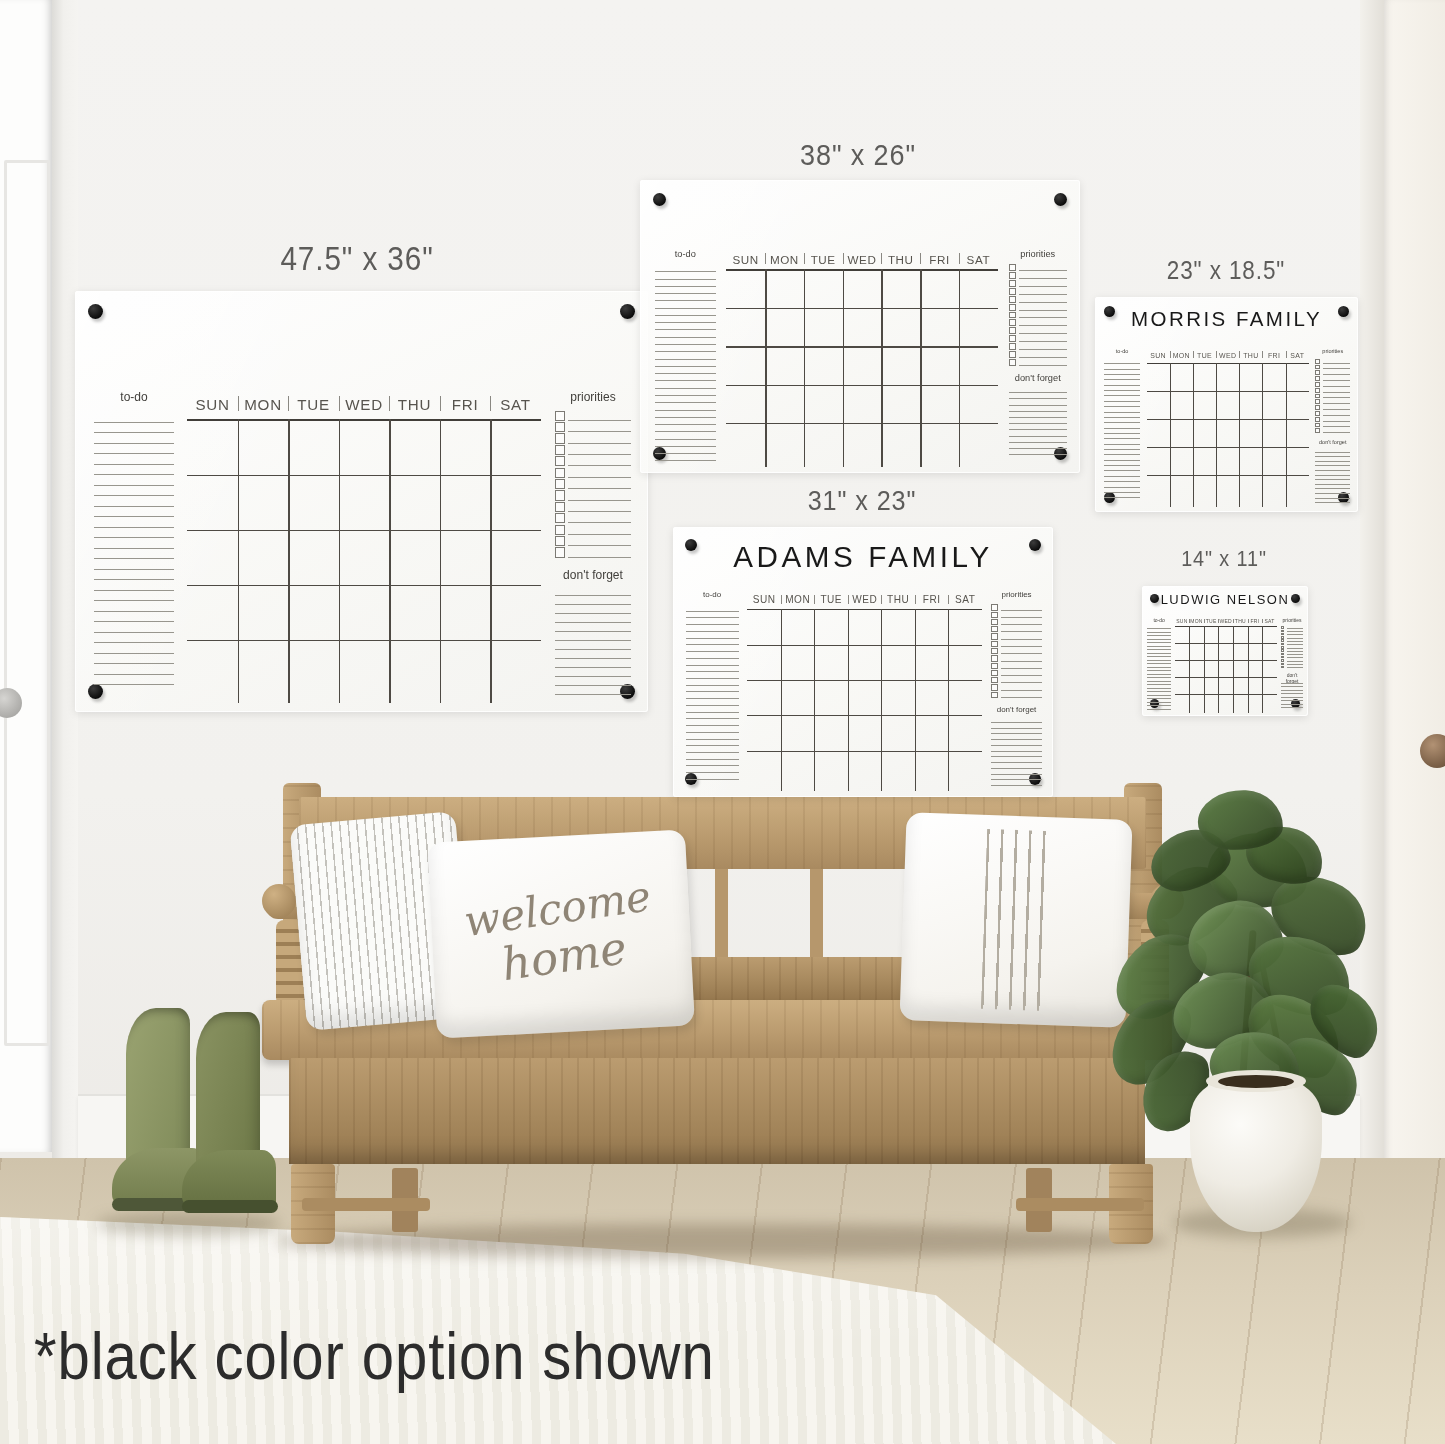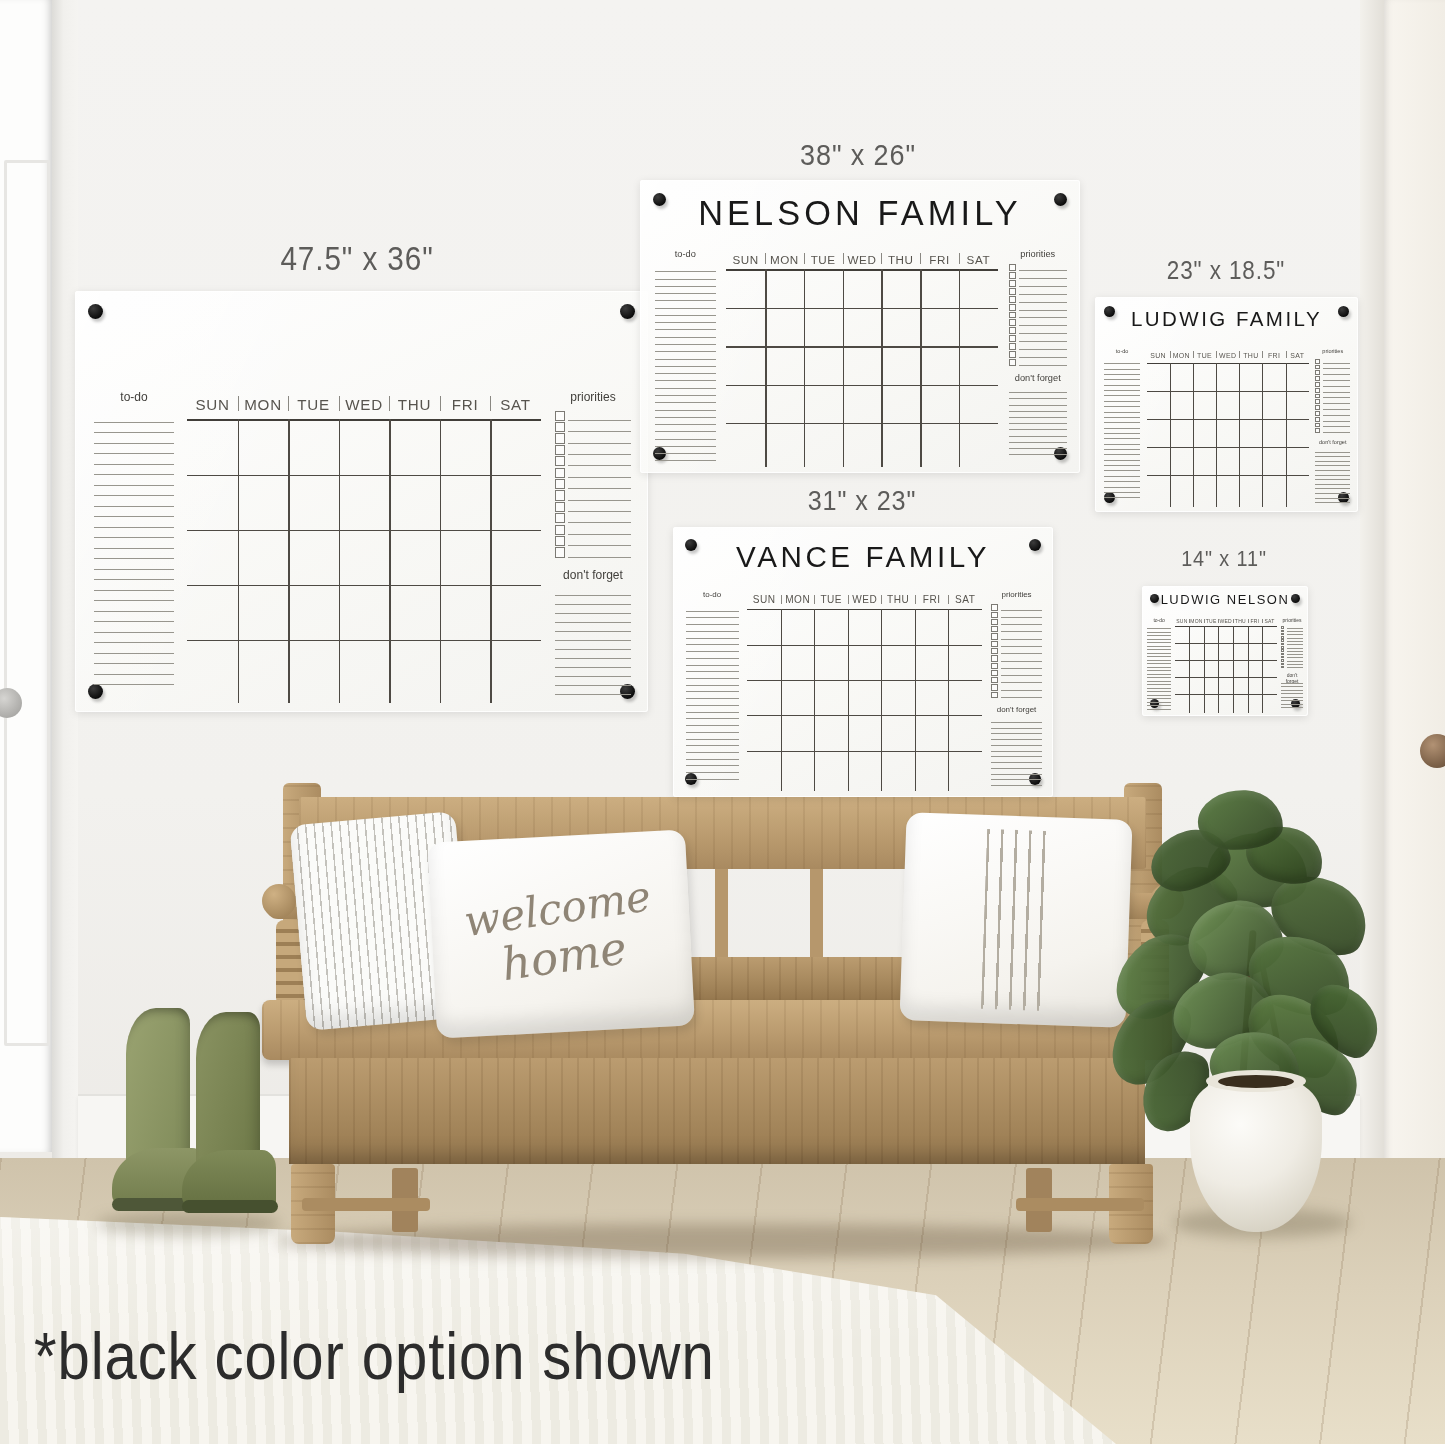--- a/index.html
+++ b/index.html
@@ -256,21 +256,20 @@
           <div class="cal-lines" style="top: 196.788px; height: 108.437px; background: repeating-linear-gradient(rgba(0, 0, 0, 0) 0px, rgba(0, 0, 0, 0) 8.03645px, rgb(152, 150, 142) 8.03645px, rgb(152, 150, 142) 9.03645px);"></div>
         </div>
       </div>
       <div class="cal-size-label" style="left: 858px; top: 138px; font-size: 30px; transform: translateX(-50%) scaleX(0.9);">38" x 26"</div>
       <div class="calendar-panel" style="left: 640px; top: 180px; width: 440px; height: 293px;">
         <div class="cal-sheen"></div>
         <div class="cal-dot" style="width: 13px; height: 13px; left: 13px; top: 13px;"></div>
         <div class="cal-dot" style="width: 13px; height: 13px; left: 414px; top: 13px;"></div>
         <div class="cal-dot" style="width: 13px; height: 13px; left: 13px; top: 267px;"></div>
         <div class="cal-dot" style="width: 13px; height: 13px; left: 414px; top: 267px;"></div>
-        <div class="cal-title" style="top: 14.064px; font-size: 34.32px; letter-spacing: 0.12em;">NELSON FAMILY</div>
         <div class="cal-col" style="left: 14.52px; top: 68.855px; width: 61.6px; height: 212.425px;">
           <div class="cal-small-label" style="top: 0px; font-size: 9.24px;">to-do</div>
           <div class="cal-lines" style="top: 15.98px; height: 196.445px; background: repeating-linear-gradient(rgba(0, 0, 0, 0) 0px, rgba(0, 0, 0, 0) 6.27574px, rgb(152, 150, 142) 6.27574px, rgb(152, 150, 142) 7.27574px);"></div>
         </div>
         <div class="cal-col" style="left: 86.24px; top: 68.855px; width: 271.48px; height: 212.425px;">
           <div class="day-row" style="height: 20.51px; align-items: center;">
             <div class="day-cell" style="font-size: 11.66px;">SUN</div>
             <div class="day-cell" style="font-size: 11.66px;">MON</div>
             <div class="day-cell" style="font-size: 11.66px;">TUE</div>
             <div class="day-cell" style="font-size: 11.66px;">WED</div>
@@ -356,21 +355,21 @@
           <div class="cal-lines" style="top: 137.905px; height: 74.5204px; background: repeating-linear-gradient(rgba(0, 0, 0, 0) 0px, rgba(0, 0, 0, 0) 5.21003px, rgb(152, 150, 142) 5.21003px, rgb(152, 150, 142) 6.21003px);"></div>
         </div>
       </div>
       <div class="cal-size-label" style="left: 1226px; top: 256px; font-size: 25px; transform: translateX(-50%) scaleX(0.9);">23" x 18.5"</div>
       <div class="calendar-panel" style="left: 1095px; top: 297px; width: 263px; height: 215px;">
         <div class="cal-sheen"></div>
         <div class="cal-dot" style="width: 11px; height: 11px; left: 9px; top: 9px;"></div>
         <div class="cal-dot" style="width: 11px; height: 11px; left: 243px; top: 9px;"></div>
         <div class="cal-dot" style="width: 11px; height: 11px; left: 9px; top: 195px;"></div>
         <div class="cal-dot" style="width: 11px; height: 11px; left: 243px; top: 195px;"></div>
-        <div class="cal-title" style="top: 10.32px; font-size: 20.514px; letter-spacing: 0.12em;">LUDWIG FAMILY</div>
+        <div class="cal-title" style="top: 10.32px; font-size: 20.514px; letter-spacing: 0.12em;">MORRIS FAMILY</div>
         <div class="cal-col" style="left: 8.679px; top: 50.525px; width: 36.82px; height: 155.875px;">
           <div class="cal-small-label" style="top: 0px; font-size: 5.523px;">to-do</div>
           <div class="cal-lines" style="top: 11.3px; height: 144.575px; background: repeating-linear-gradient(rgba(0, 0, 0, 0) 0px, rgba(0, 0, 0, 0) 4.35463px, rgb(152, 150, 142) 4.35463px, rgb(152, 150, 142) 5.35463px);"></div>
         </div>
         <div class="cal-col" style="left: 51.548px; top: 50.525px; width: 162.271px; height: 155.875px;">
           <div class="day-row" style="height: 15.05px; align-items: center;">
             <div class="day-cell" style="font-size: 6.9695px;">SUN</div>
             <div class="day-cell" style="font-size: 6.9695px;">MON</div>
             <div class="day-cell" style="font-size: 6.9695px;">TUE</div>
             <div class="day-cell" style="font-size: 6.9695px;">WED</div>
@@ -456,21 +455,21 @@
           <div class="cal-lines" style="top: 100.767px; height: 55.1081px; background: repeating-linear-gradient(rgba(0, 0, 0, 0) 0px, rgba(0, 0, 0, 0) 3.59234px, rgb(152, 150, 142) 3.59234px, rgb(152, 150, 142) 4.59234px);"></div>
         </div>
       </div>
       <div class="cal-size-label" style="left: 862px; top: 485px; font-size: 28px; transform: translateX(-50%) scaleX(0.9);">31" x 23"</div>
       <div class="calendar-panel" style="left: 673px; top: 527px; width: 380px; height: 270px;">
         <div class="cal-sheen"></div>
         <div class="cal-dot" style="width: 12px; height: 12px; left: 12px; top: 12px;"></div>
         <div class="cal-dot" style="width: 12px; height: 12px; left: 356px; top: 12px;"></div>
         <div class="cal-dot" style="width: 12px; height: 12px; left: 12px; top: 246px;"></div>
         <div class="cal-dot" style="width: 12px; height: 12px; left: 356px; top: 246px;"></div>
-        <div class="cal-title" style="top: 12.96px; font-size: 29.64px; letter-spacing: 0.12em;">VANCE FAMILY</div>
+        <div class="cal-title" style="top: 12.96px; font-size: 29.64px; letter-spacing: 0.12em;">ADAMS FAMILY</div>
         <div class="cal-col" style="left: 12.54px; top: 63.45px; width: 53.2px; height: 195.75px;">
           <div class="cal-small-label" style="top: 0px; font-size: 7.98px;">to-do</div>
           <div class="cal-lines" style="top: 14.14px; height: 181.61px; background: repeating-linear-gradient(rgba(0, 0, 0, 0) 0px, rgba(0, 0, 0, 0) 5.7263px, rgb(152, 150, 142) 5.7263px, rgb(152, 150, 142) 6.7263px);"></div>
         </div>
         <div class="cal-col" style="left: 74.48px; top: 63.45px; width: 234.46px; height: 195.75px;">
           <div class="day-row" style="height: 18.9px; align-items: center;">
             <div class="day-cell" style="font-size: 10.07px;">SUN</div>
             <div class="day-cell" style="font-size: 10.07px;">MON</div>
             <div class="day-cell" style="font-size: 10.07px;">TUE</div>
             <div class="day-cell" style="font-size: 10.07px;">WED</div>

